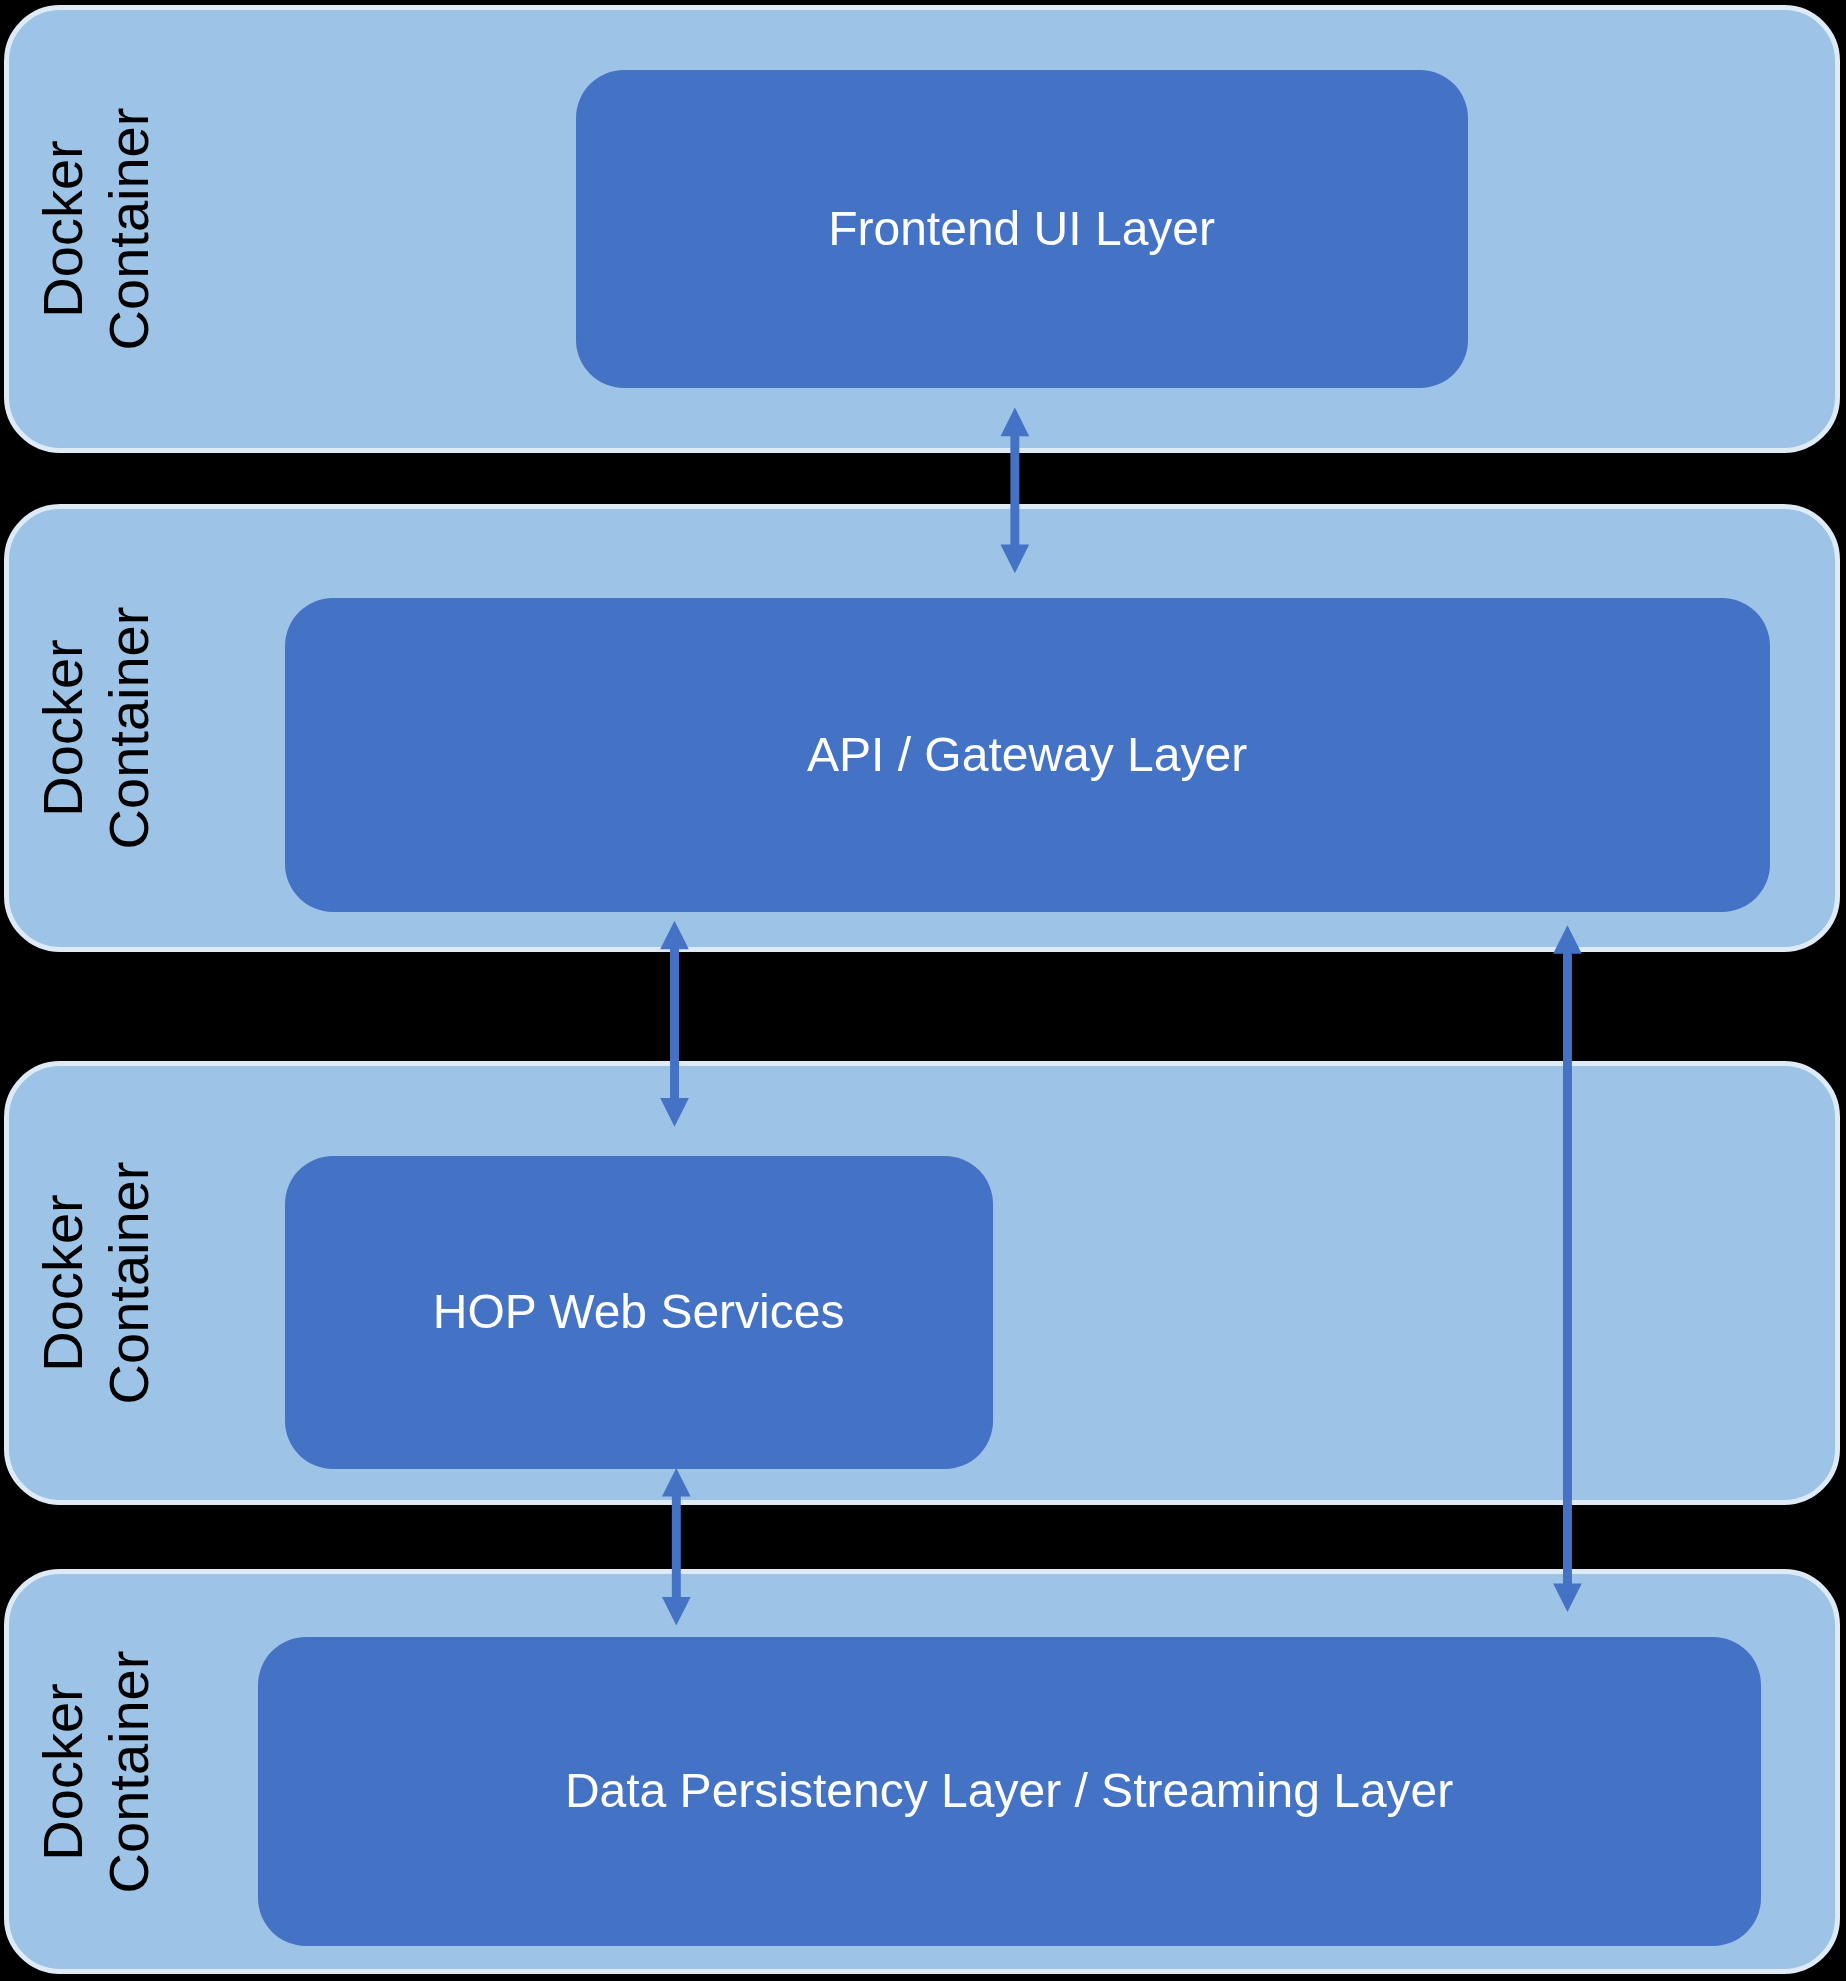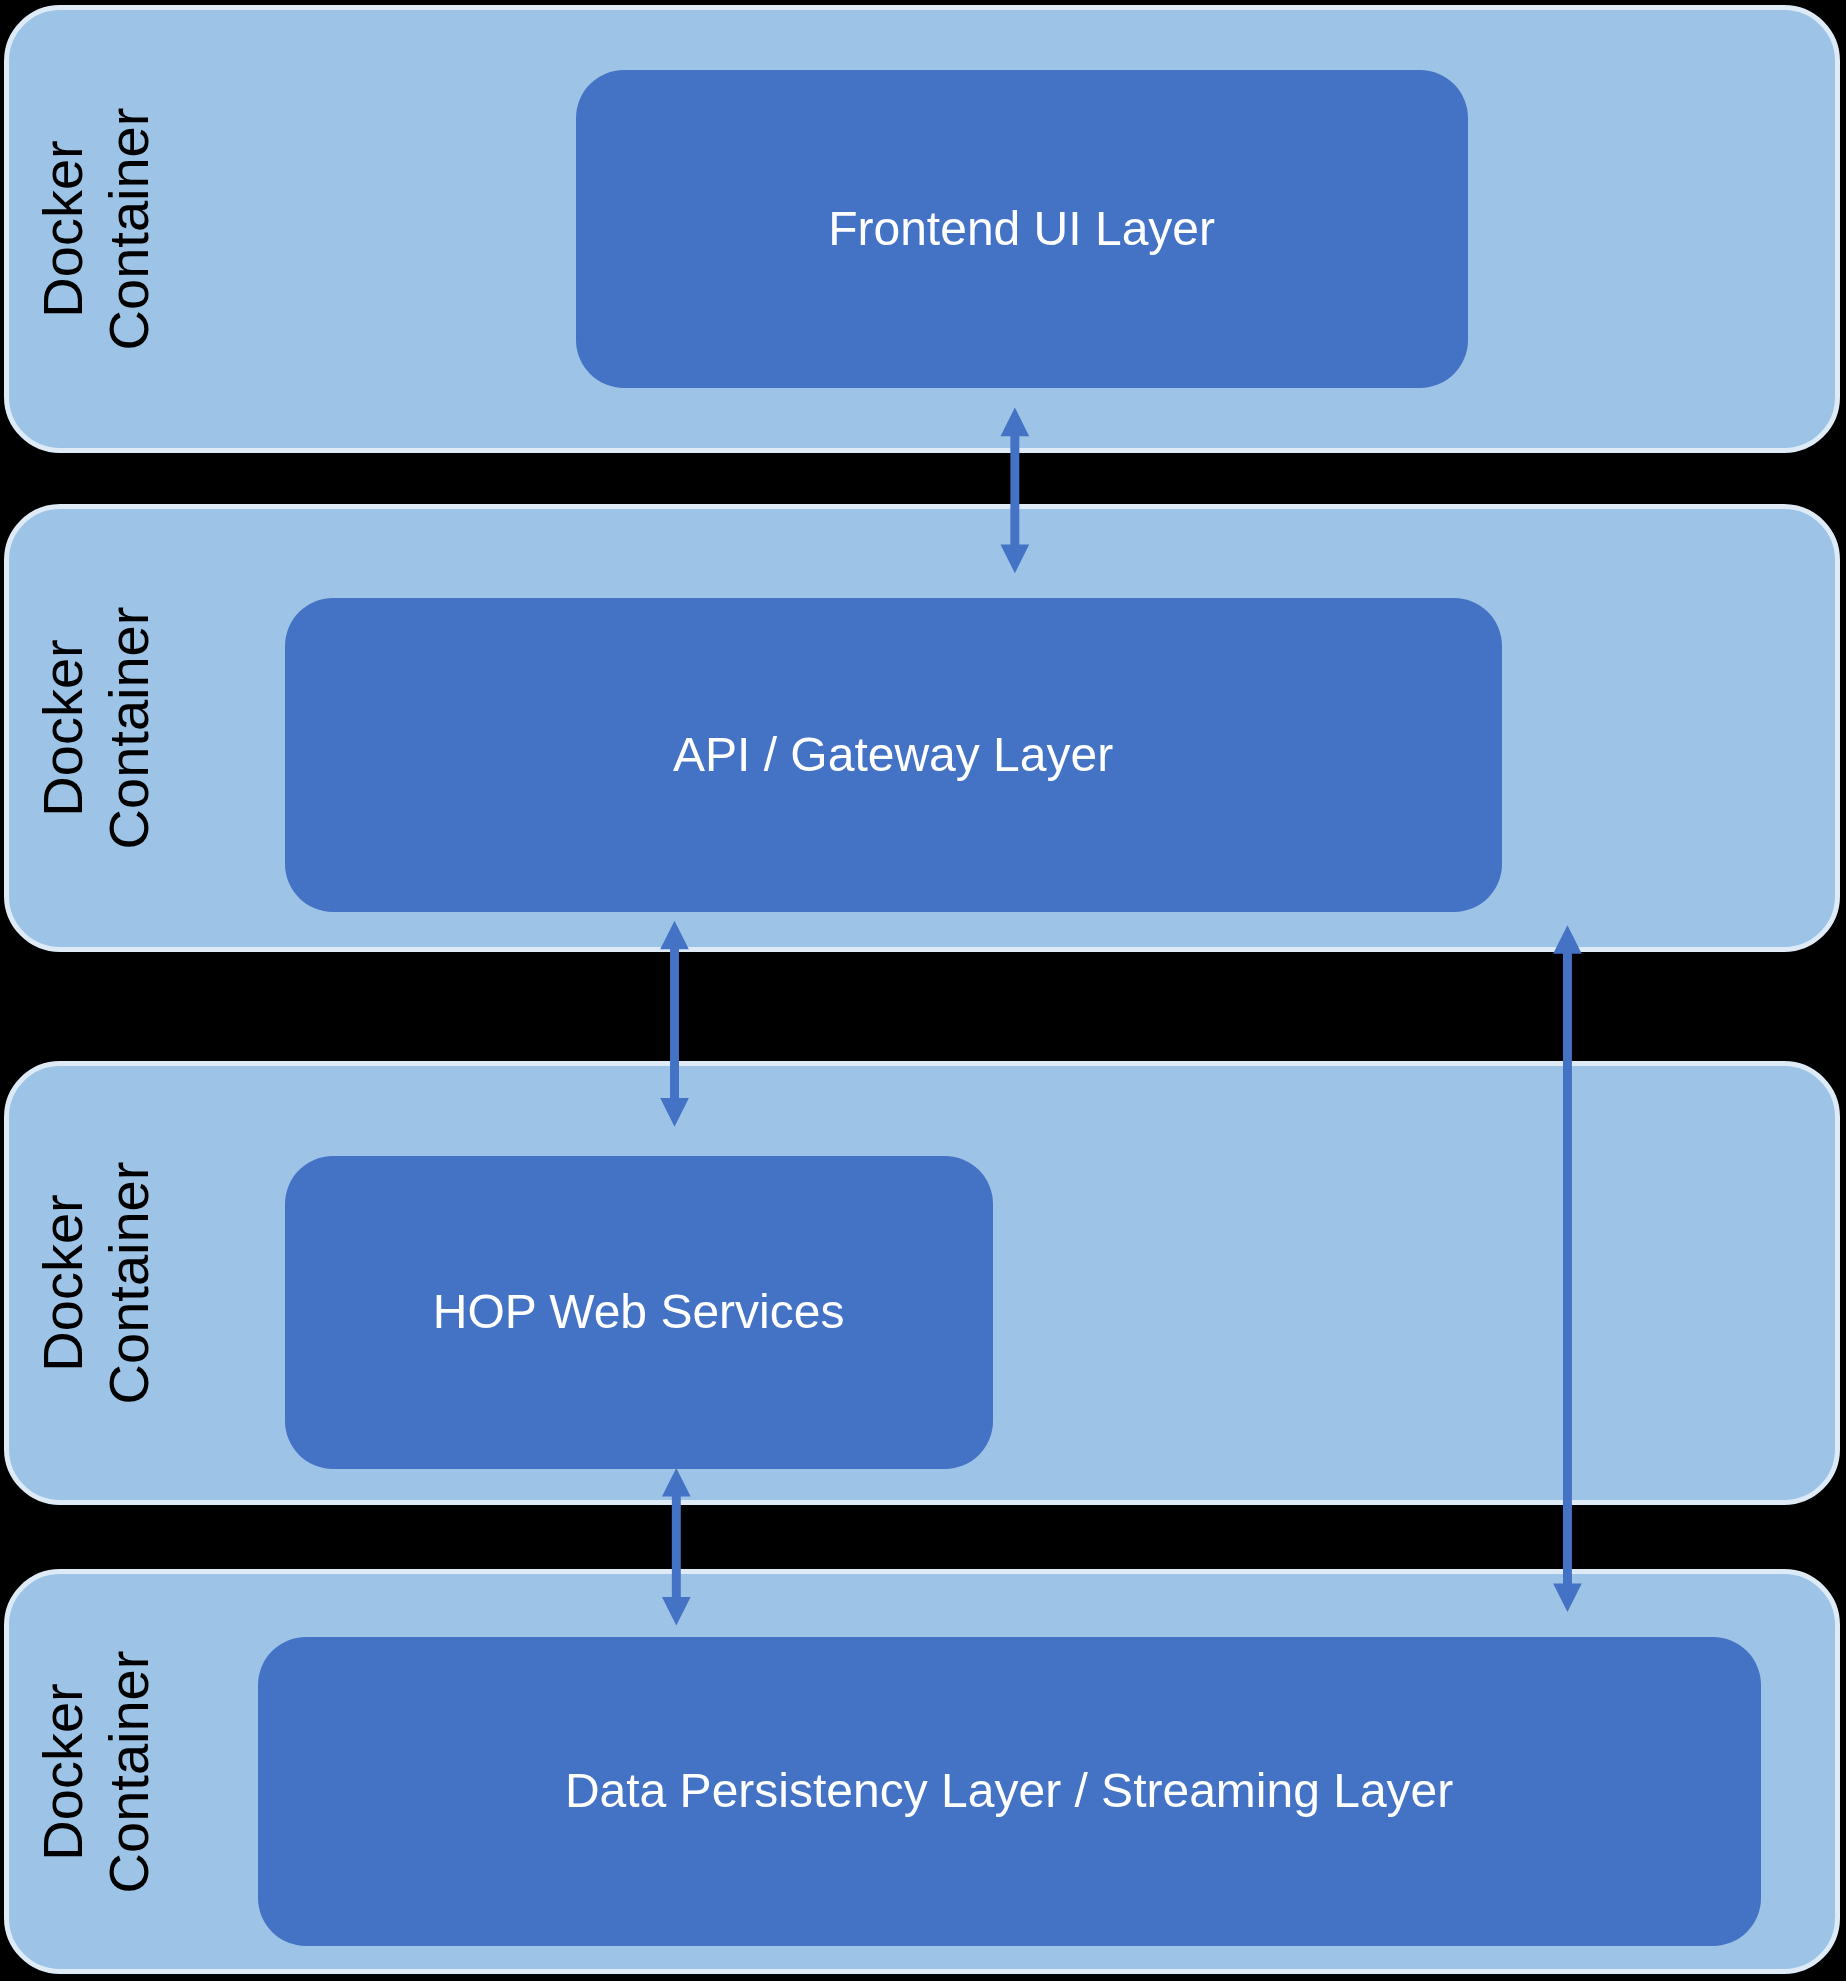--- a/index.html
+++ b/index.html
@@ -50,21 +50,21 @@
     border-radius: 48px;
     color: var(--box_text);
     display: flex;
     align-items: center;
     justify-content: center;
     text-align: center;
     font-size: 48px;
     line-height: 1.1;
   }
   .b1 { left: 567px; top: 60px;  width: 892px;  height: 318px; }
-  .b2 { left: 276px; top: 89px;  width: 1217px; height: 314px; }
+  .b2 { left: 276px; top: 89px;  width: 1485px; height: 314px; }
   .b3 { left: 276px; top: 90px; width: 708px;  height: 313px; }
   .b4 { left: 249px; top: 63px;  width: 1503px; height: 309px; }
   svg.arrows {
     position: absolute; left: 0; top: 0;
     width: 1847px; height: 1982px;
     pointer-events: none;
   }
   svg.arrows line { stroke: var(--arrow); stroke-width: 10; }
   svg.arrows polygon { fill: var(--arrow); }
 </style>

